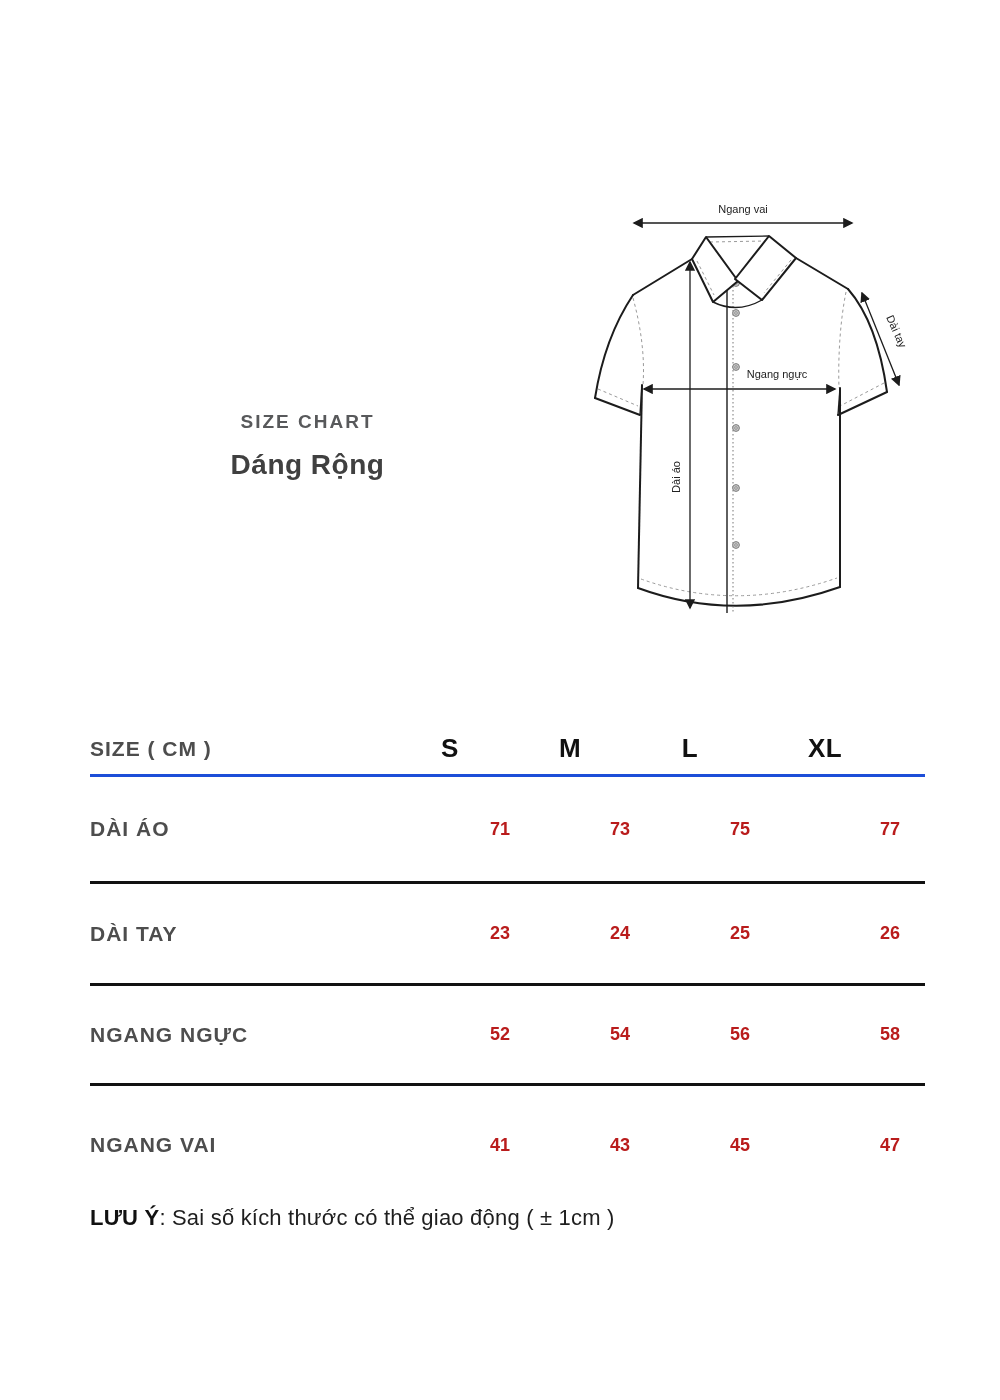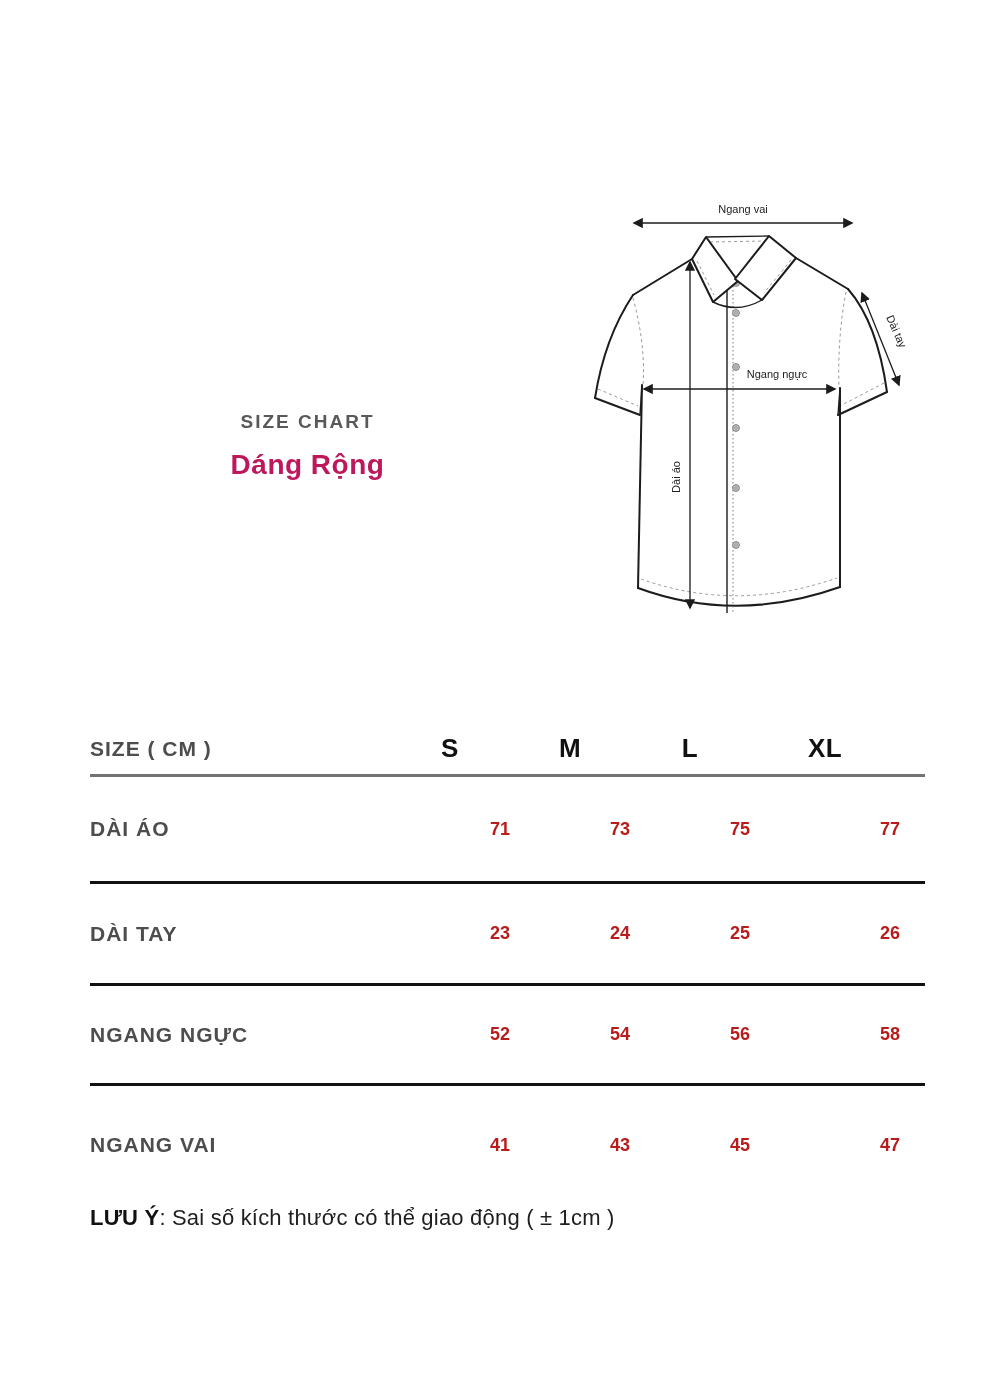--- a/index.html
+++ b/index.html
@@ -4,39 +4,39 @@
 <style>
   * { margin: 0; padding: 0; box-sizing: border-box; }
   html, body { width: 1000px; height: 1400px; background: #ffffff;
     font-family: "Liberation Sans", sans-serif; color: #1a1a1a; overflow: hidden; }
   .canvas { position: relative; width: 1000px; height: 1400px; background: #fff; }
 
   
   .header-block { position: absolute; left: 85px; top: 411px; width: 445px; text-align: center; }
   .eyebrow { font-size: 19px; font-weight: 700; letter-spacing: 2px; color: #58595b; }
   .title { margin-top: 20px; font-size: 41px; font-weight: 700; letter-spacing: 0.5px; color: #151515; }
-  .subtitle { margin-top: 16px; font-size: 28px; font-weight: 700; letter-spacing: 0.5px; color: #be185d; }
+  .subtitle { margin-top: 16px; font-size: 28px; font-weight: 700; letter-spacing: 0.5px; color: #404040; }
 
   
   .diagram { position: absolute; left: 570px; top: 182px; width: 350px; height: 460px; }
   .diagram svg { width: 100%; height: 100%; display: block; }
   .outline { fill: none; stroke: #1c1c1c; stroke-width: 2; stroke-linejoin: round; stroke-linecap: round; }
   .outline-thin { fill: none; stroke: #1c1c1c; stroke-width: 1.4; stroke-linejoin: round; }
   .flap { fill: #ffffff; stroke: #1c1c1c; stroke-width: 2; stroke-linejoin: round; }
   .stitch { fill: none; stroke: #9a9a9a; stroke-width: 1; stroke-dasharray: 3 3; }
   .placket-dot { fill: none; stroke: #777; stroke-width: 1; stroke-dasharray: 1.5 2.5; }
   .measure { fill: none; stroke: #1c1c1c; stroke-width: 1.3; }
   .measure-label { font-family: "Liberation Sans", sans-serif; font-size: 11px; fill: #222; }
   .btn-outer { fill: #c9c9c9; stroke: #7d7d7d; stroke-width: 1; }
   .btn-inner { fill: none; stroke: #8d8d8d; stroke-width: 0.8; }
 
   
   .size-table { position: absolute; left: 90px; top: 723px; width: 835px; }
   .t-row { display: grid; grid-template-columns: 300px 120px 120px 120px 150px; align-items: center; }
-  .t-row.header { height: 54px; border-bottom: 3px solid #737373; }
+  .t-row.header { height: 54px; border-bottom: 3px solid #1d4ed8; }
   .t-row.r1 { height: 107px; border-bottom: 3px solid #111; }
   .t-row.r2 { height: 102px; border-bottom: 3px solid #111; }
   .t-row.r3 { height: 100px; border-bottom: 3px solid #111; }
   .t-row.r4 { height: 118px; }
   .t-label { font-size: 21px; font-weight: 700; letter-spacing: 1px; color: #4d4d4d; }
   .t-size { font-size: 26px; font-weight: 700; text-align: center; color: #111; letter-spacing: 0.5px; }
   .t-val { font-size: 18px; font-weight: 700; text-align: right; color: #b91c1c; }
 
   
   .note { position: absolute; left: 90px; top: 1205px; font-size: 22px; color: #1e1e1e; letter-spacing: 0.2px; }

